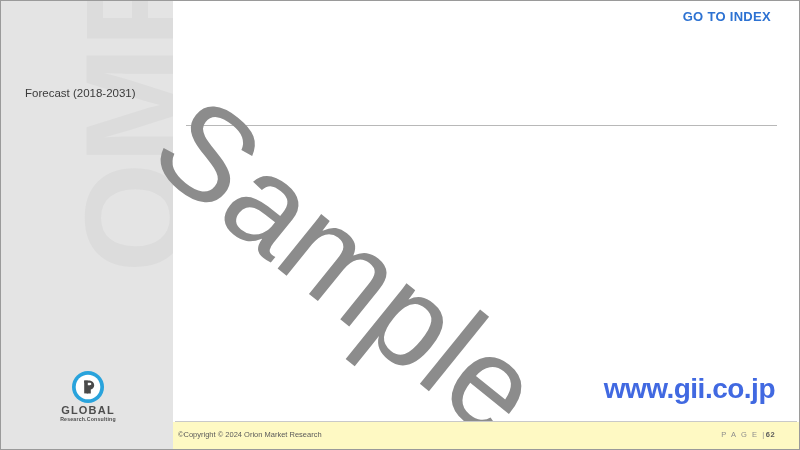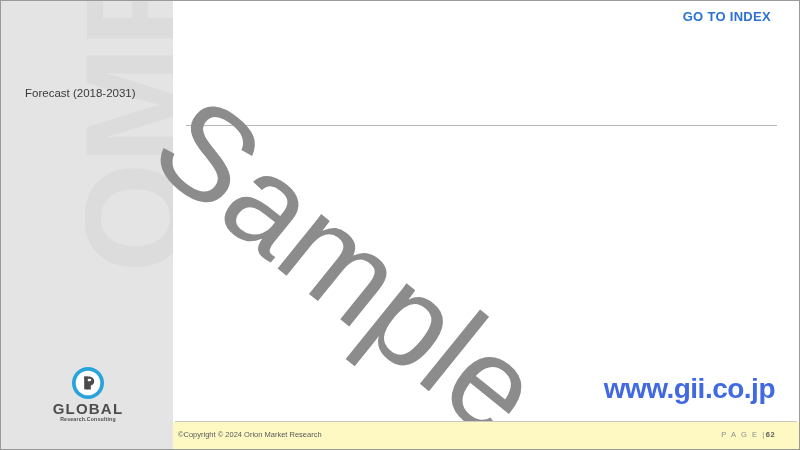--- a/index.html
+++ b/index.html
@@ -72,21 +72,21 @@
     left: 41px;
     bottom: 28px;
     width: 92px;
     text-align: center;
   }
   .logo-mark {
     display: block;
     margin: 0 auto 1px auto;
   }
   .logo-word {
-    font-size: 15px;
+    font-size: 11px;
     font-weight: bold;
     color: #4d4d4d;
     letter-spacing: 1.2px;
     line-height: 1;
   }
   .logo-tag {
     font-size: 5.2px;
     font-weight: bold;
     color: #4d4d4d;
     letter-spacing: 0.2px;

